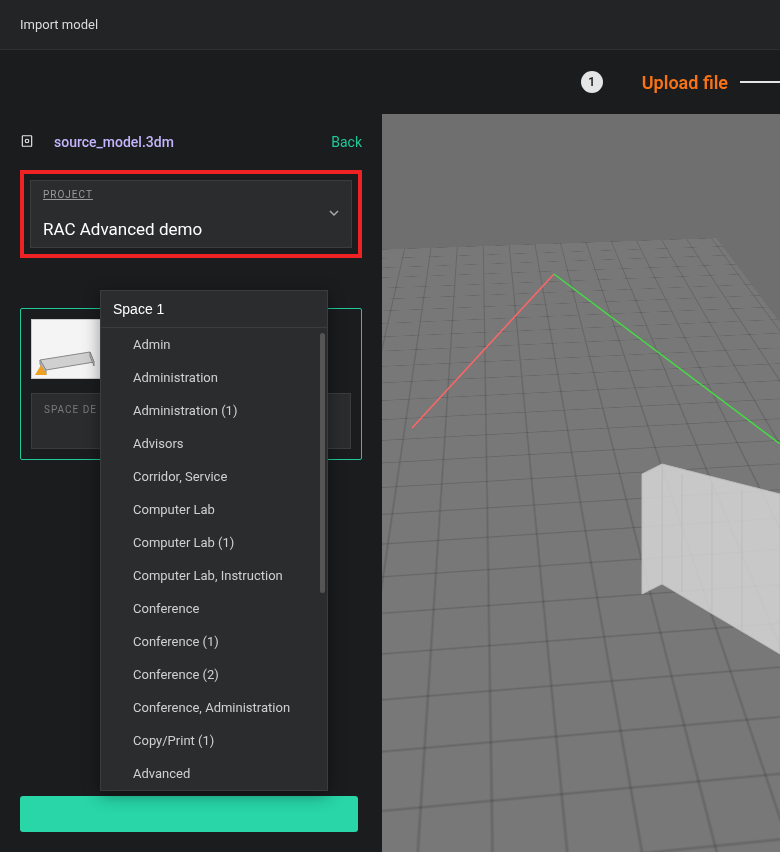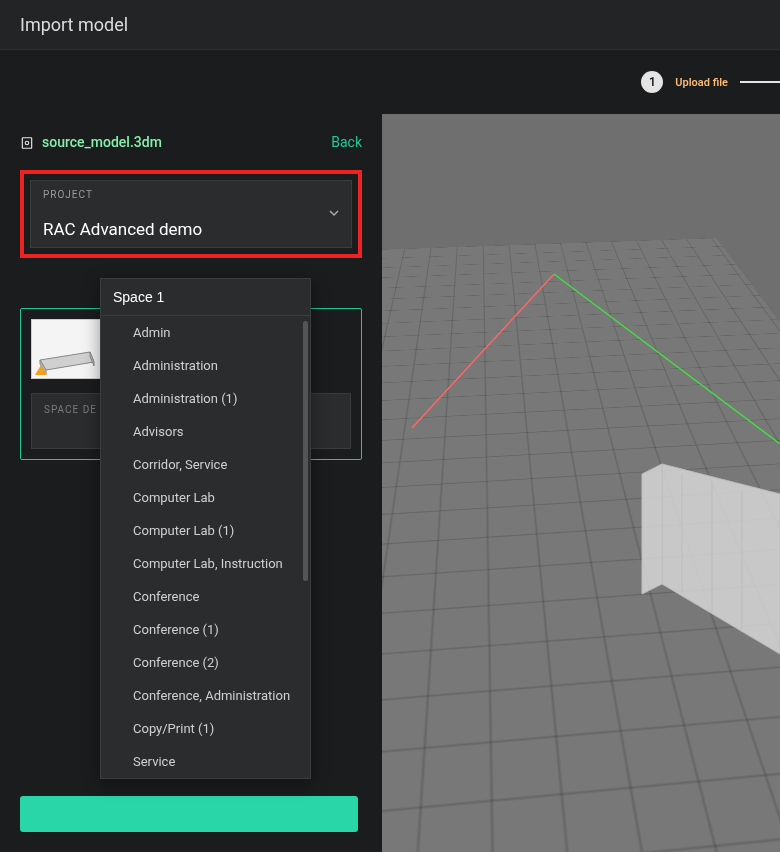--- a/index.html
+++ b/index.html
@@ -12,41 +12,41 @@
     overflow: hidden;
     position: relative;
   }
   .titlebar {
     height: 50px;
     background: #222426;
     display: flex;
     align-items: center;
     padding: 0 20px;
     border-bottom: 1px solid #2e3032;
-    font-size: 18px;
+    font-size: 13px;
     color: #dcdcdc;
   }
   .stepbar {
     height: 64px;
     display: flex;
     align-items: center;
     justify-content: flex-end;
     padding: 0 0 0 20px;
     gap: 12px;
   }
   .step-circle {
     width: 22px; height: 22px;
     border-radius: 50%;
     background: #e5e5e5;
     color: #1a1c1e;
     display: flex;
     align-items: center; justify-content: center;
     font-size: 12px; font-weight: 600;
   }
-  .step-label { font-size: 11px; font-weight: 600; color: #fdba74; }
+  .step-label { font-size: 18px; font-weight: 600; color: #f97316; margin-left: 27px; }
   .step-line {
     height: 2px; width: 40px; background: #e5e5e5;
   }
   .main {
     display: flex;
     height: calc(852px - 50px - 64px);
   }
   .left {
     width: 382px;
     padding: 20px;
@@ -61,42 +61,42 @@
     overflow: hidden;
   }
   
   .filehdr {
     display: flex;
     align-items: center;
     justify-content: space-between;
     margin-bottom: 20px;
   }
   .filehdr-left {
-    display: flex; align-items: flex-end; gap: 8px;
-    font-size: 14px; color: #86efac; font-weight: 500;
+    display: flex; align-items: flex-start; gap: 20px;
+    font-size: 14px; color: #c4b5fd; font-weight: 500;
   }
   .file-icon { width: 14px; height: 14px; }
   .back-link {
     color: #20c997; font-size: 14px; font-weight: 400;
     cursor: pointer;
   }
   
   .project-wrap {
     border: 4px solid #e22;
     padding: 6px;
     margin-bottom: 50px;
   }
   .project-select {
     background: #2a2c2e;
     border: 1px solid #3a3c3e;
     padding: 8px 12px;
     position: relative;
   }
   .project-select-label {
-    font-size: 10px; letter-spacing: 1px; color: #9a9a9a;
+    font-size: 10px; letter-spacing: 1px; color: #9a9a9a; text-decoration: underline;
   }
   .project-select-value {
     font-size: 17px; color: #fff; margin-top: 19px;
   }
   .project-chevron {
     position: absolute; right: 12px; top: 50%; transform: translateY(-50%);
     color: #aaa; font-size: 12px;
   }
   
   .space-card {
@@ -129,23 +129,23 @@
     padding: 10px 12px;
     margin-top: 14px;
     height: 56px;
   }
   .desc-label {
     font-size: 10px; letter-spacing: 1px; color: #7a7a7a;
   }
   
   .autocomplete {
     position: absolute;
-    top: 278px;
+    top: 290px;
     left: 100px;
-    width: 211px;
+    width: 228px;
     background: #2a2c2e;
     border: 1px solid #3a3c3e;
     z-index: 10;
     box-shadow: 0 4px 16px rgba(0,0,0,0.4);
   }
   .ac-input {
     width: 100%;
     background: #2a2c2e;
     border: none;
     border-bottom: 1px solid #3a3c3e;
@@ -280,18 +280,18 @@
       <div class="ac-item">Advisors</div>
       <div class="ac-item">Corridor, Service</div>
       <div class="ac-item">Computer Lab</div>
       <div class="ac-item">Computer Lab (1)</div>
       <div class="ac-item">Computer Lab, Instruction</div>
       <div class="ac-item">Conference</div>
       <div class="ac-item">Conference (1)</div>
       <div class="ac-item">Conference (2)</div>
       <div class="ac-item">Conference, Administration</div>
       <div class="ac-item">Copy/Print (1)</div>
-      <div class="ac-item">Service</div>
+      <div class="ac-item">Advanced</div>
     </div>
   <div class="ac-scrollbar">
     <div class="ac-thumb"></div>
   </div>
 </div>
 
 </body></html>

